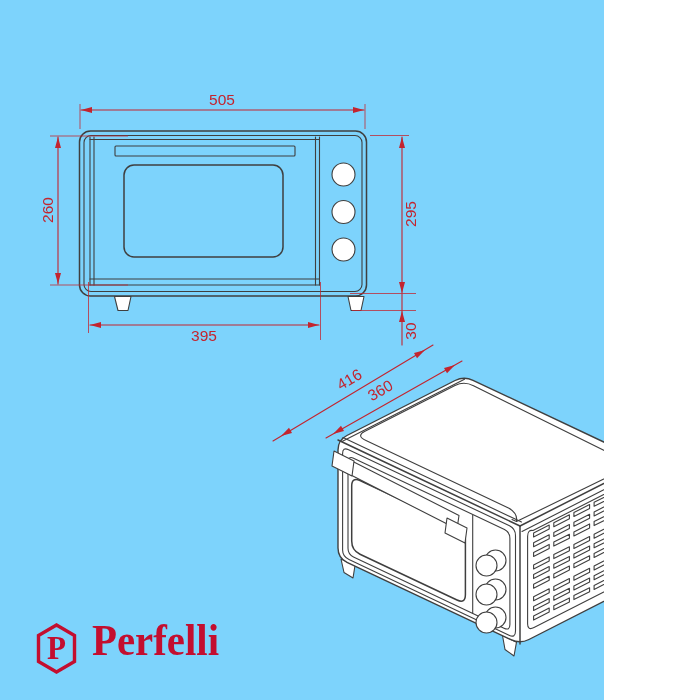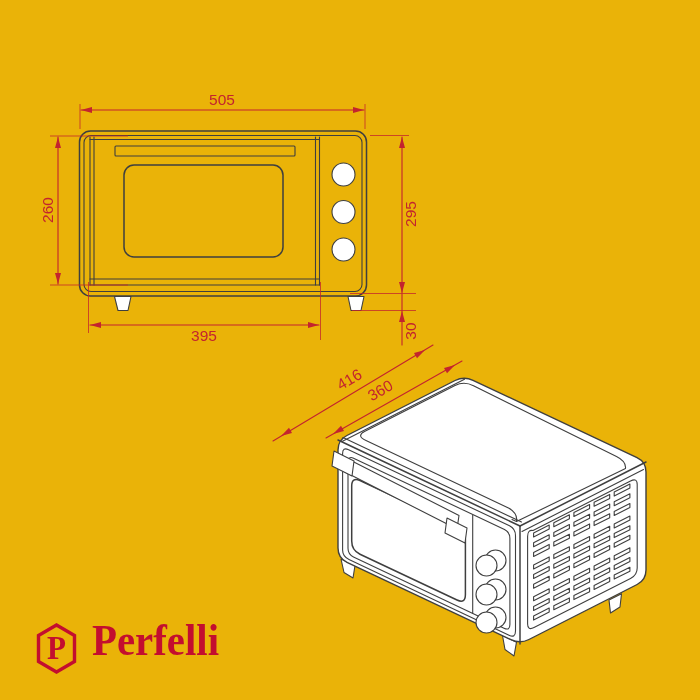--- a/index.html
+++ b/index.html
@@ -1,16 +1,16 @@
 <!DOCTYPE html>
 <html><head>
 <meta charset="utf-8">
 <style>
   html,body{margin:0;padding:0;background:#ffffff;}
-  .stage{position:relative;width:700px;height:700px;background:#eab308;overflow:hidden;
+  .stage{position:relative;width:604px;height:700px;background:#7dd3fc;overflow:hidden;
          font-family:"Liberation Sans",sans-serif;}
   svg{position:absolute;left:0;top:0;}
   .ln  {fill:none;stroke:#3f3f3f;stroke-width:1.5;stroke-linejoin:round;stroke-linecap:round;}
   .ln2 {fill:none;stroke:#3f3f3f;stroke-width:1.1;stroke-linejoin:round;stroke-linecap:round;}
   .lnf {fill:#ffffff;stroke:#3f3f3f;stroke-width:1.4;stroke-linejoin:round;}
   .lnf2{fill:#ffffff;stroke:#3f3f3f;stroke-width:1.1;stroke-linejoin:round;}
   .dim {stroke:#c3242e;stroke-width:1.1;fill:none;stroke-linecap:round;}
   .ext {stroke:#c3242e;stroke-width:0.9;fill:none;opacity:0.85;}
   .ah  {fill:#c3242e;stroke:none;}
   .dtx {fill:#c3242e;font-family:"Liberation Sans",sans-serif;font-size:15.5px;}

